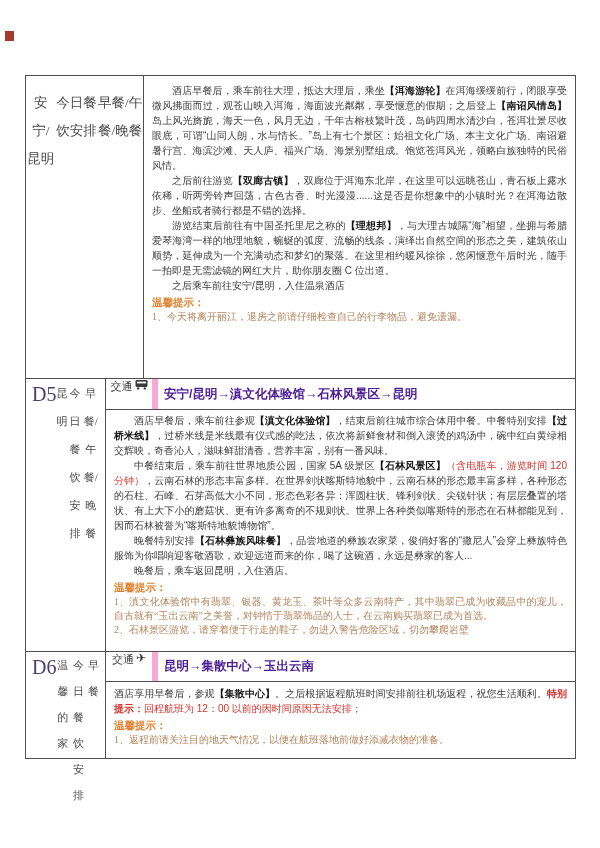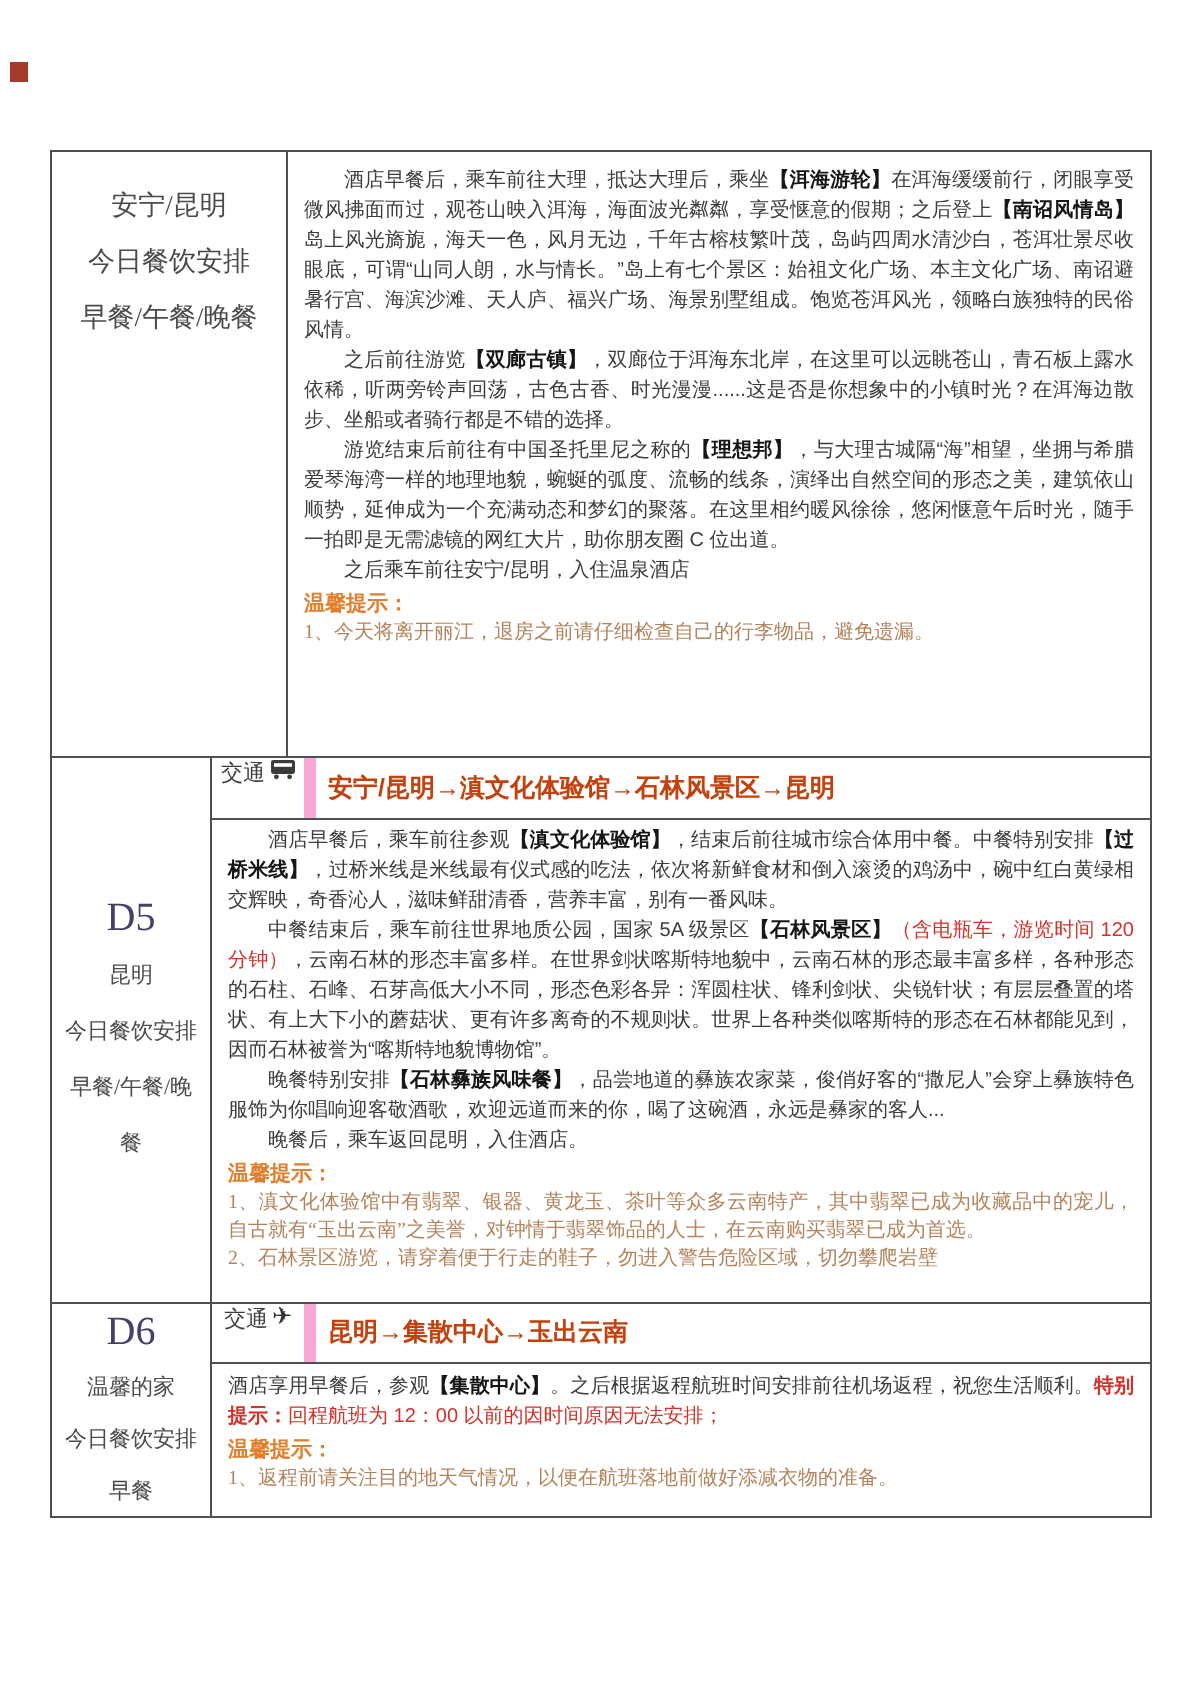--- a/index.html
+++ b/index.html
@@ -18,21 +18,21 @@
   .block { display:flex; width:100%; }
   .block + .block { border-top:1px solid #4f4f4f; }
   .block1 { height:302px; }
   .block2 { height:273px; }
   .block3 { height:107px; }
 
   .daycell {
     flex:0 0 auto; border-right:1px solid #4f4f4f;
     text-align:center; color:#4a4a4a;
     font-family:"Liberation Serif","DejaVu Serif",serif;
-    display:flex; flex-direction:column;
+    display:flex; flex-direction:row;
   }
   .daycell.wide  { width:118px; font-size:13.5px; line-height:28px; padding-top:13px; }
   .daycell.narrow{ width:80px;  font-size:11px;  line-height:28px; justify-content:center; padding:0 6px; }
   .block3 .daycell.narrow { line-height:26px; }
   .dayline.big {
     font-size:20px; line-height:30px; color:#493e6b;
     font-family:"Liberation Serif","DejaVu Serif",serif;
   }
 
   .rightcol { flex:1 1 auto; display:flex; flex-direction:column; min-width:0; }
@@ -40,21 +40,21 @@
   .block3 .transportrow { height:30px; }
   .transcell {
     flex:0 0 52px; border-right:6px solid #f9a8d4;
     display:flex; align-items:flex-start; justify-content:center; gap:2px;
     font-family:Liberation Serif, serif;
     font-size:11px; color:#3d3d3d;
   }
   .plane-glyph { font-size:12px; color:#333; line-height:1; }
   .routecell {
     flex:1 1 auto; display:flex; align-items:center;
-    padding-left:6px; font-size:12.5px; font-weight:bold; color:#c2410c;
+    padding-left:6px; font-size:12.5px; font-weight:bold; color:#4c1d95;
     white-space:nowrap; overflow:hidden;
   }
 
   .contentcell { flex:1 1 auto; min-width:0; overflow:hidden; color:#3c3c3c; }
   .contentcell.c1 { padding:7px 8px 0 8px; }
   .contentcell.c2 { padding:3px 8px 0 8px; }
   .contentcell.c3 { padding:4px 8px 0 8px; }
 
   .para { font-size:10px; line-height:15px; text-align:justify; }
   .para.indent { text-indent:2em; }

